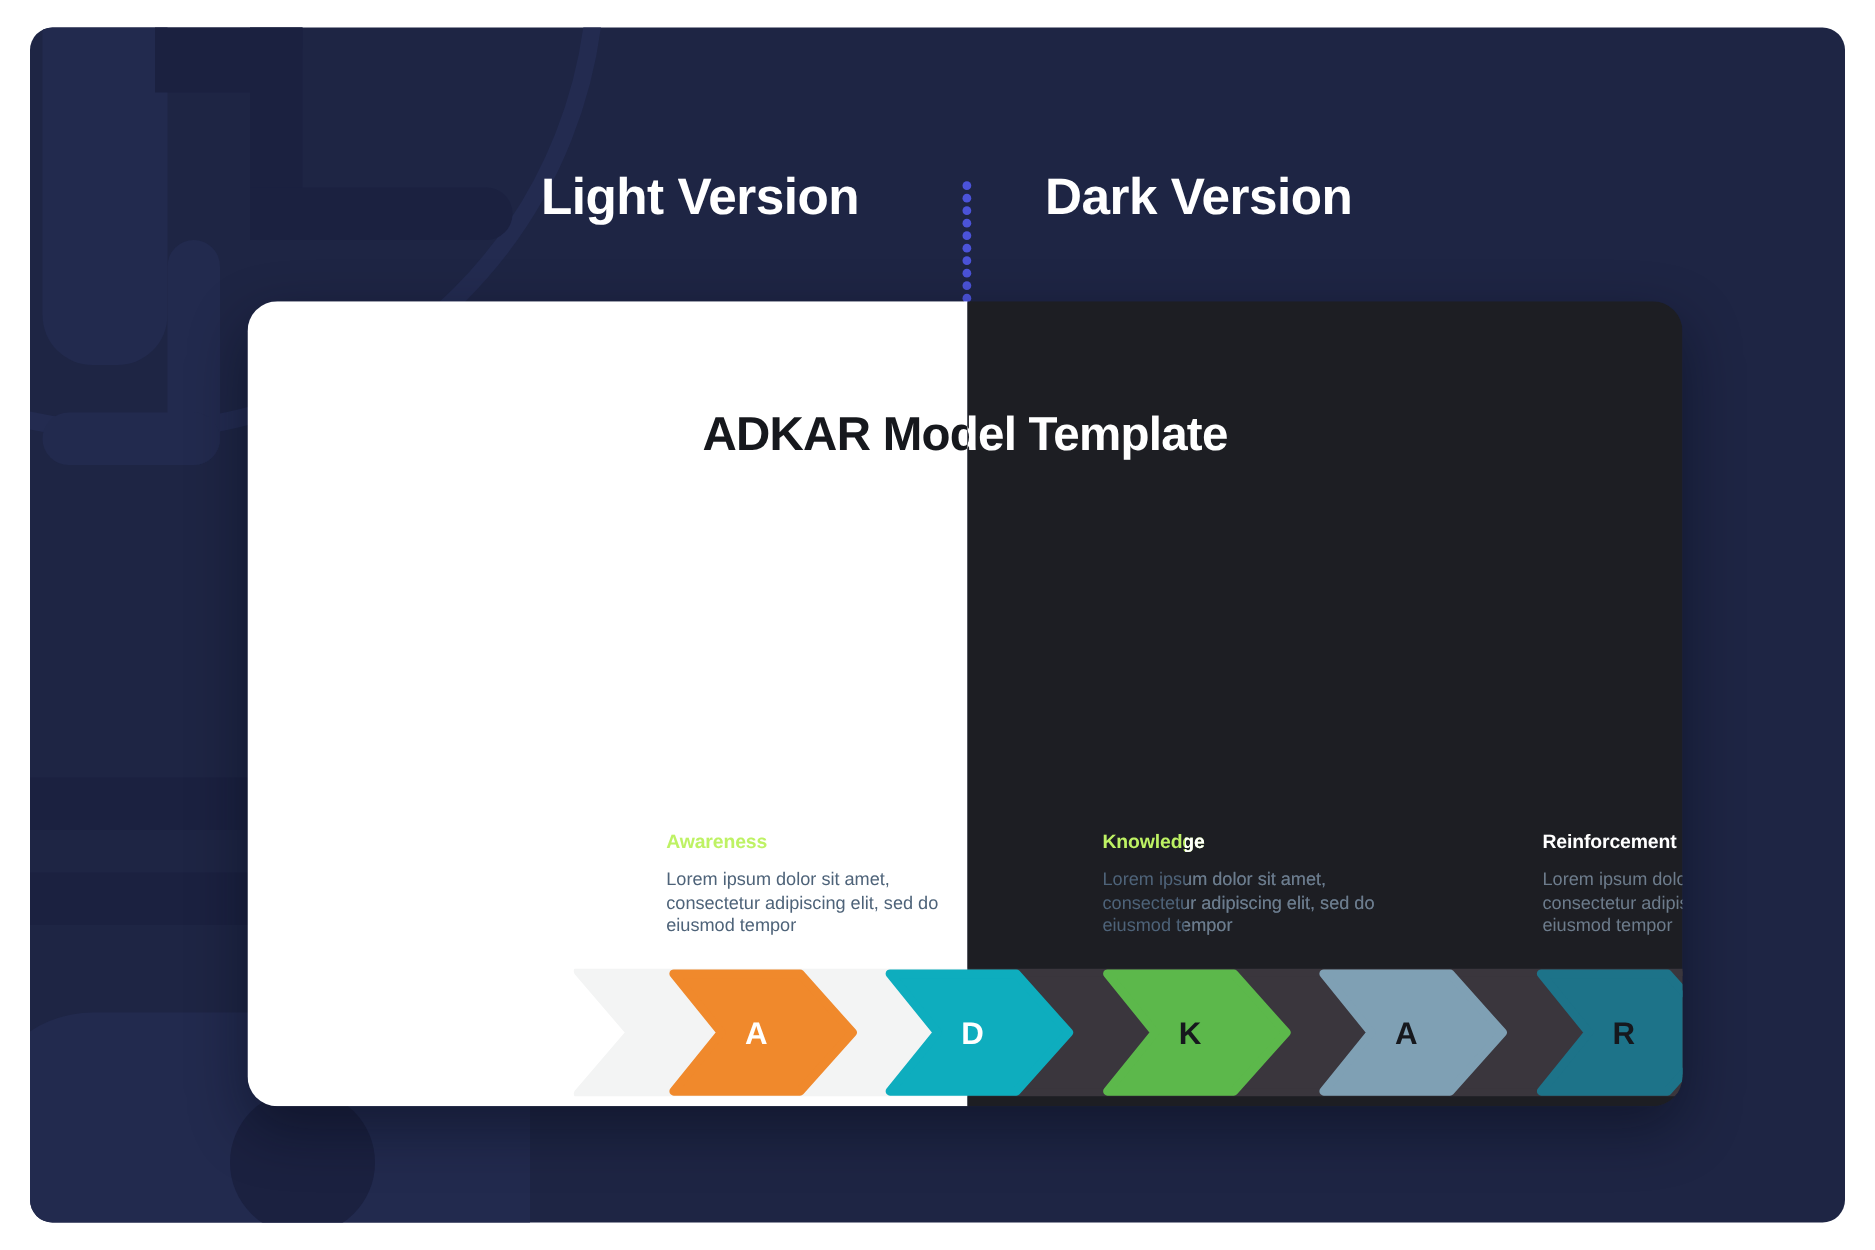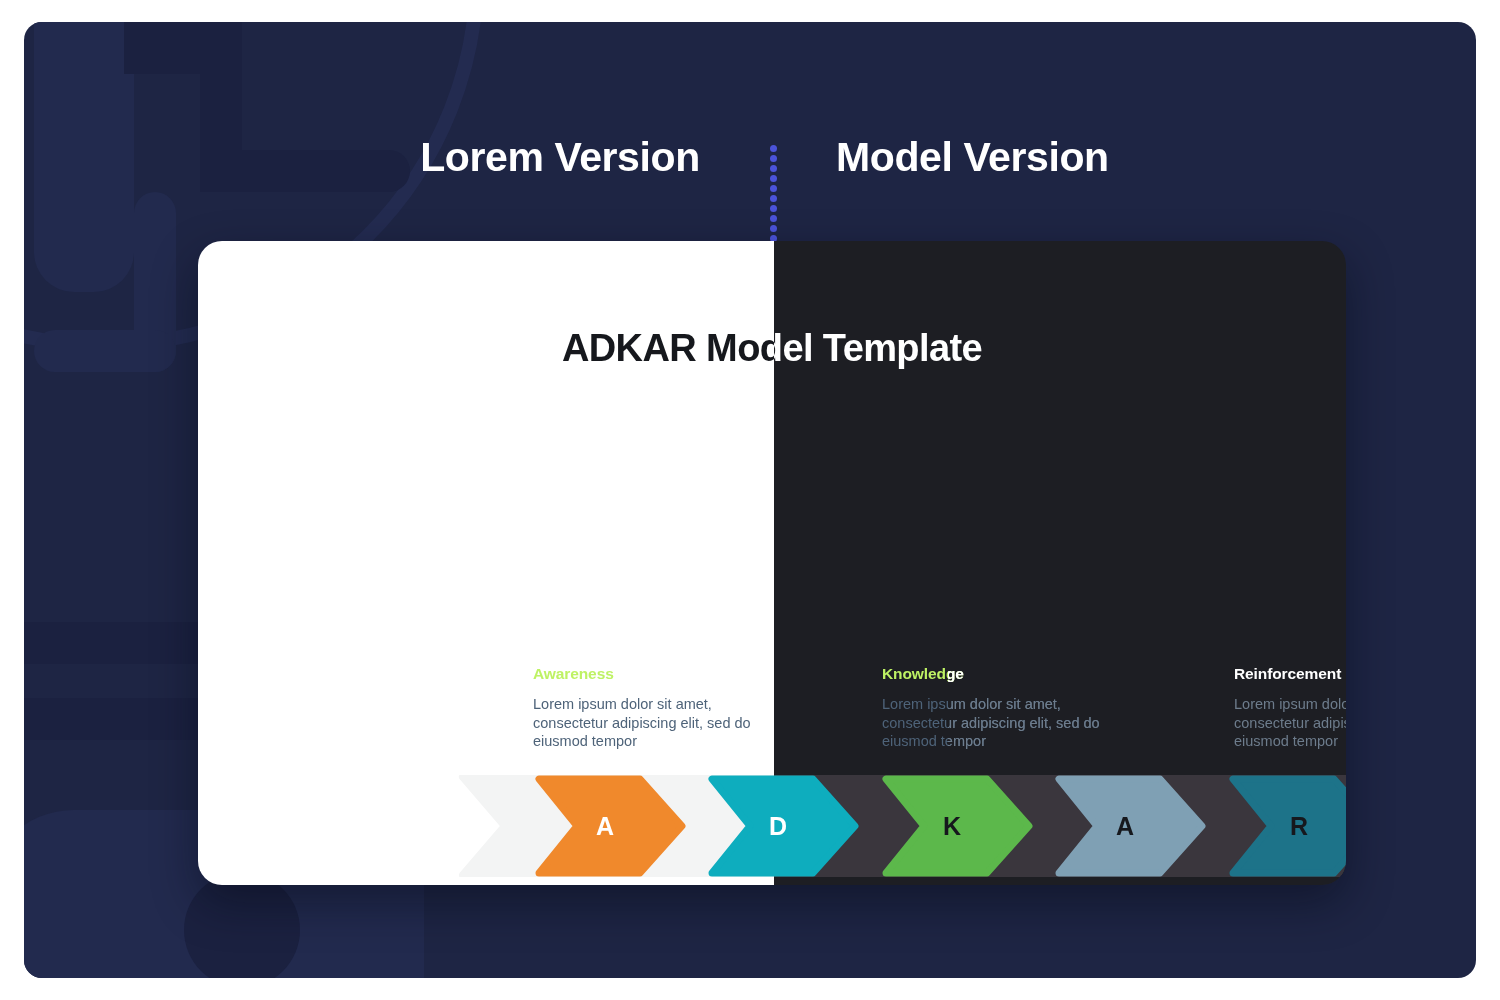--- a/index.html
+++ b/index.html
@@ -162,22 +162,22 @@
 
     <div class="deco dark" style="left:-20px; top:600px; width:440px; height:42px; border-radius:0 21px 21px 0;"></div>
     <div class="deco dark" style="left:-20px; top:676px; width:440px; height:42px; border-radius:0 21px 21px 0;"></div>
 
     <div class="deco" style="left:-40px; top:788px; width:440px; height:330px; border-radius:90px 0 0 0;"></div>
     <div class="deco dark round" style="left:160px; top:850px; width:116px; height:116px;"></div>
 
     <div class="deco dark round" style="left:60px; top:300px; width:0; height:0;"></div>
   </div>
 
-  <div class="version-label" id="label-light">Lorem Version</div>
-  <div class="version-label" id="label-dark">Model Version</div>
+  <div class="version-label" id="label-light">Light Version</div>
+  <div class="version-label" id="label-dark">Dark Version</div>
 
   <div id="divider-dots">
     <i></i>
     <i></i>
     <i></i>
     <i></i>
     <i></i>
     <i></i>
     <i></i>
     <i></i>

